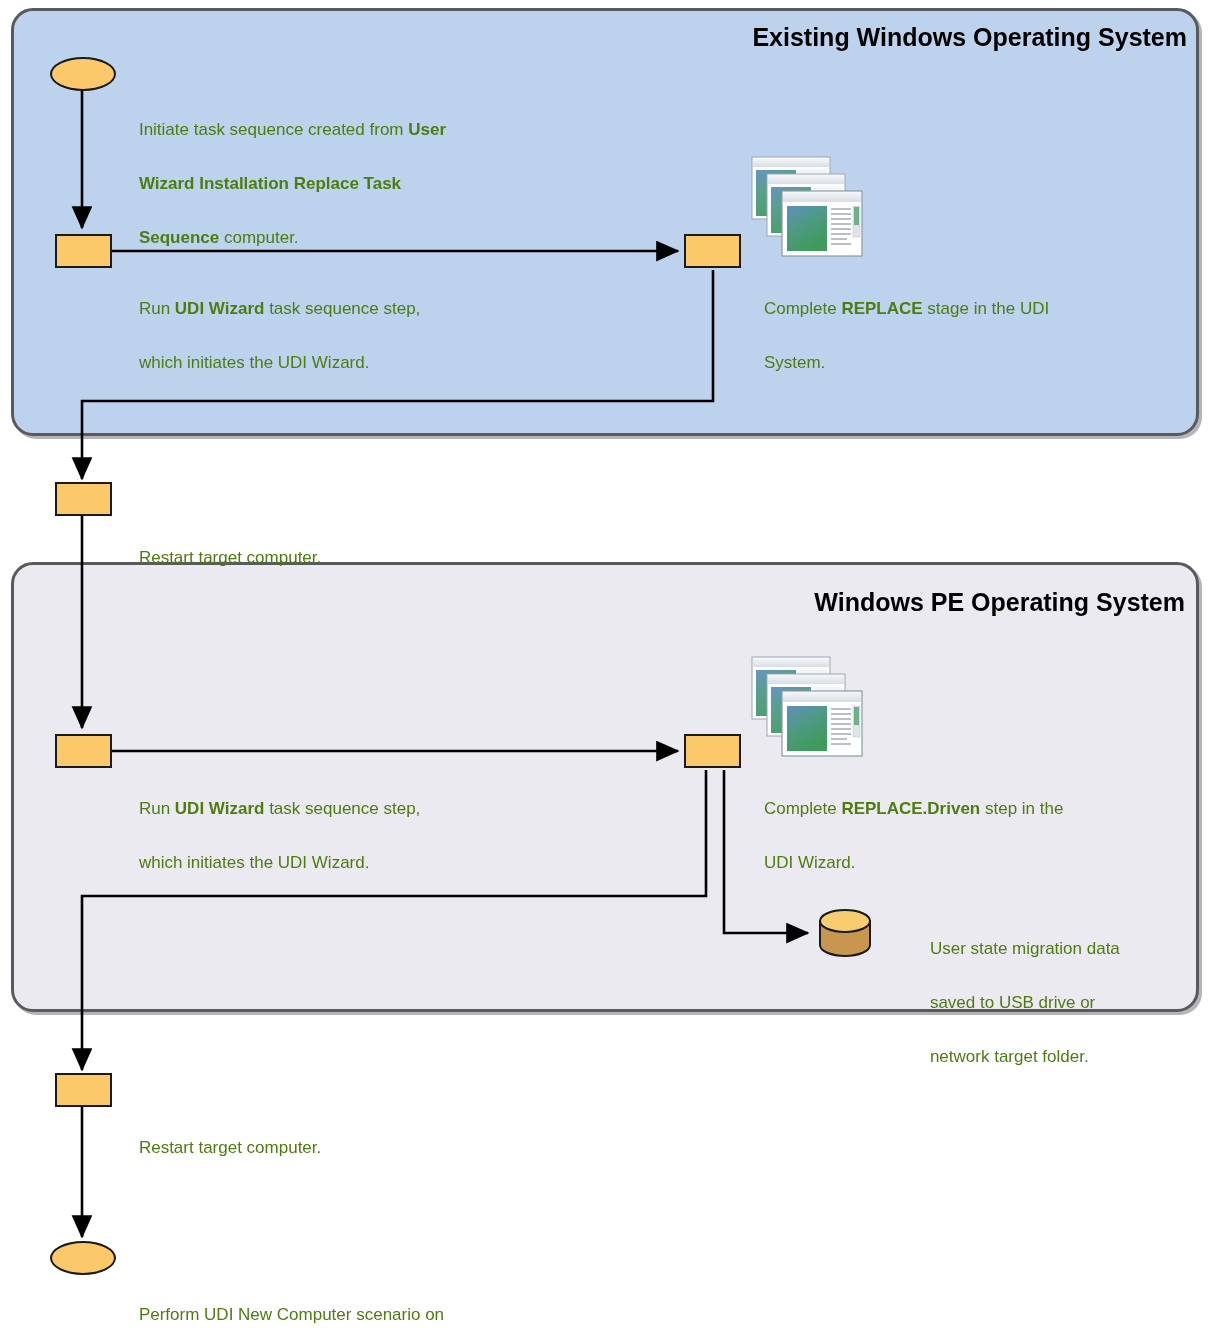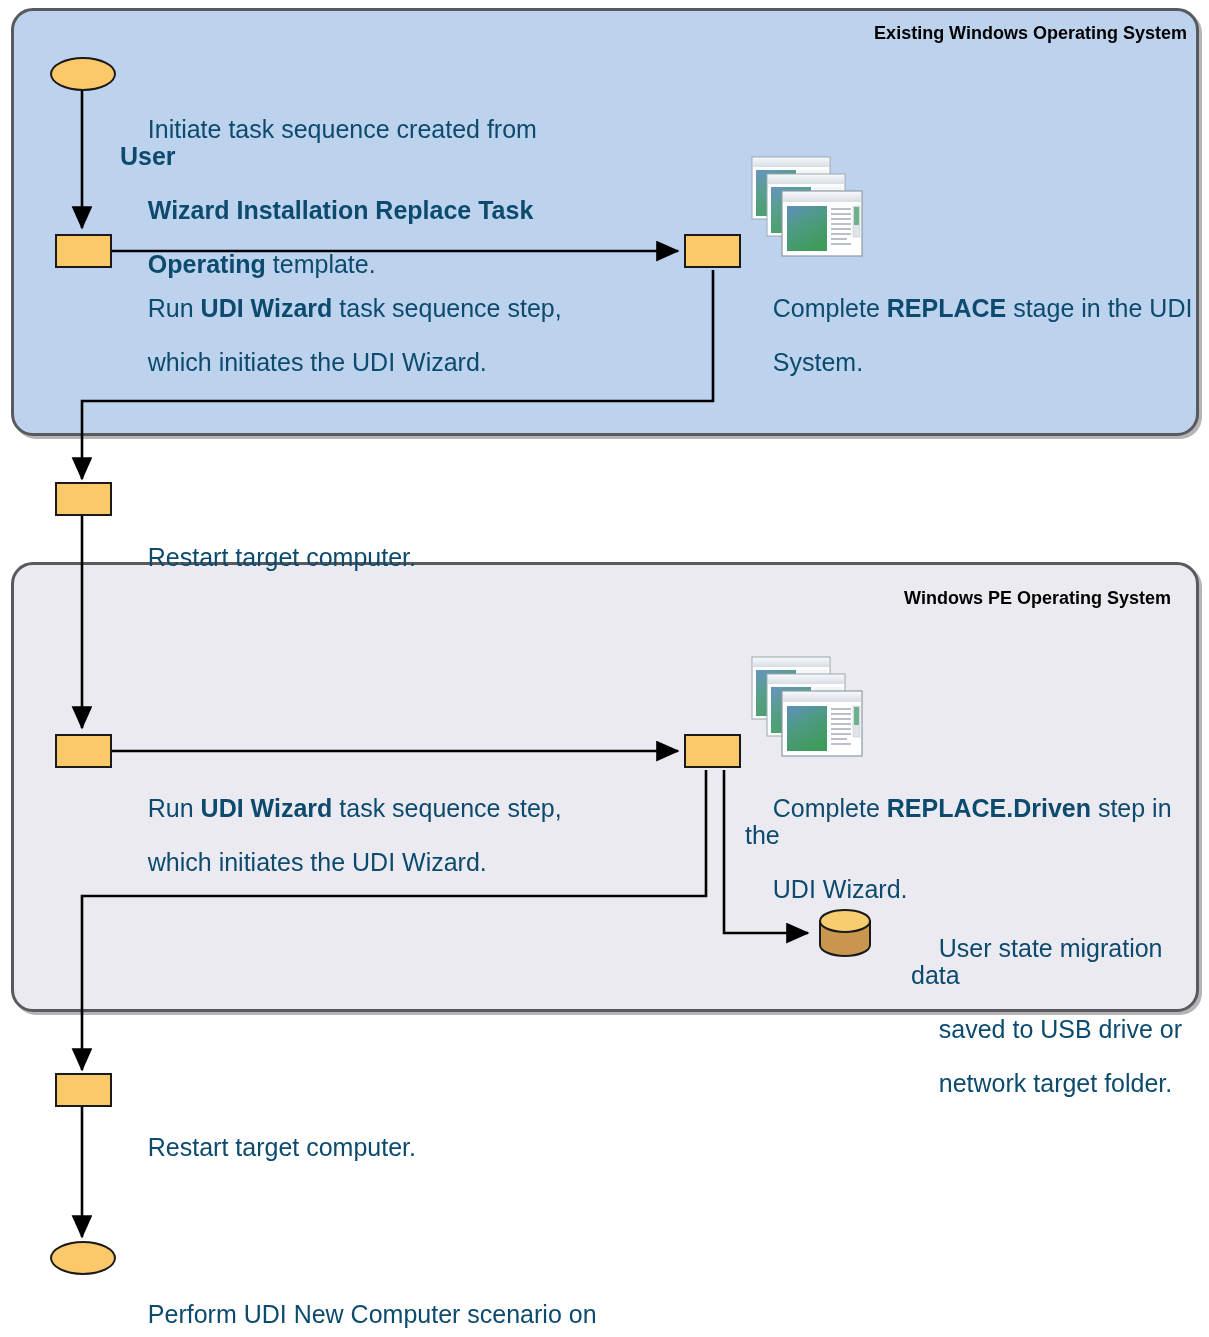--- a/index.html
+++ b/index.html
@@ -22,21 +22,21 @@
   .panel {
     position: absolute;
     border: 3px solid #595a5e;
     border-radius: 22px;
     box-sizing: border-box;
     box-shadow: 3px 3px 0 rgba(90,90,95,0.45);
   }
   .panel-title {
     position: absolute;
     font-weight: bold;
-    font-size: 18px;
+    font-size: 25px;
     color: #000000;
     white-space: nowrap;
   }
 
   
   .act-box {
     position: absolute;
     background: #fbc96a;
     border: 2.5px solid #1a1a1a;
     box-sizing: border-box;
@@ -50,23 +50,23 @@
   }
 
   
   .cylinder {
     position: absolute;
   }
 
   
   .label {
     position: absolute;
-    font-size: 25px;
+    font-size: 17px;
     line-height: 27px;
-    color: #0c4a6e;
+    color: #4d7c0f;
     white-space: pre-wrap;
   }
   .label b { font-weight: bold; }
 
   
   .conn {
     position: absolute;
     left: 0;
     top: 0;
     width: 1209px;
@@ -79,21 +79,21 @@
 </style>
 </head>
 <body>
 
 <div id="canvas">
 
   <div class="panel" style="left:11px; top:8px; width:1188px; height:428px; background:#bdd2ec;"></div>
   <div class="panel-title" style="right:22px; top:23px;">Existing Windows Operating System</div>
 
   <div class="panel" style="left:11px; top:562px; width:1188px; height:450px; background:#eceaf1;"></div>
-  <div class="panel-title" style="right:38px; top:588px;">Windows PE Operating System</div>
+  <div class="panel-title" style="right:24px; top:588px;">Windows PE Operating System</div>
 
   <svg class="conn" viewBox="0 0 1209 1337" xmlns="http://www.w3.org/2000/svg">
     <defs>
       <marker id="arrow" markerWidth="10" markerHeight="10" refX="8.4" refY="4" orient="auto" markerUnits="strokeWidth">
         <path d="M0,0 L9,4 L0,8 z" fill="#000000"></path>
       </marker>
     </defs>
 
     <path d="M82,90 L82,228" stroke="#000" stroke-width="2.6" fill="none" marker-end="url(#arrow)"></path>
 
@@ -224,21 +224,21 @@
     </svg>
   </div>
 
   <div class="act-box" style="left:55px; top:1073px; width:57px; height:34px;"></div>
 
   <div class="terminator" style="left:50px; top:1241px; width:66px; height:34px;"></div>
 
   <div class="label" style="left:120px; top:89px; width:470px;">
     <span>Initiate task sequence created from </span><b>User</b><br>
     <b>Wizard Installation Replace Task</b><br>
-    <b>Operating</b><span> template.</span>
+    <b>Sequence</b><span> computer.</span>
   </div>
 
   <div class="label" style="left:120px; top:268px; width:560px;">
     <span>Run </span><b>UDI Wizard</b><span> task sequence step,</span><br>
     <span>which initiates the UDI Wizard.</span>
   </div>
 
   <div class="label" style="left:745px; top:268px; width:450px;">
     <span>Complete </span><b>REPLACE</b><span> stage in the UDI</span><br>
     <span>System.</span>

